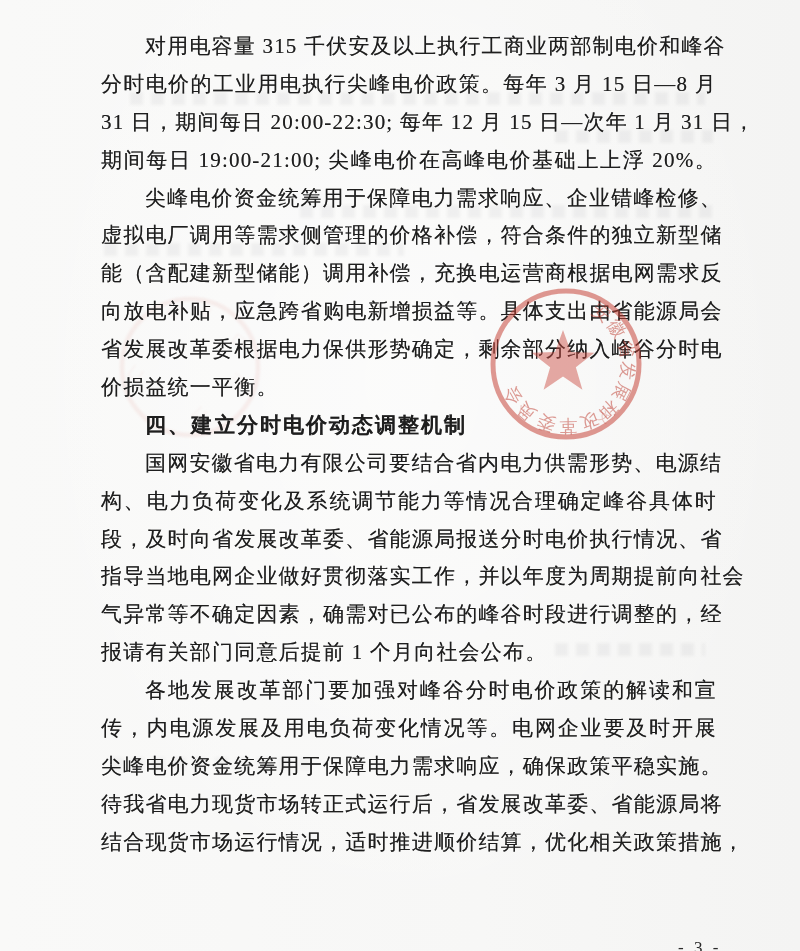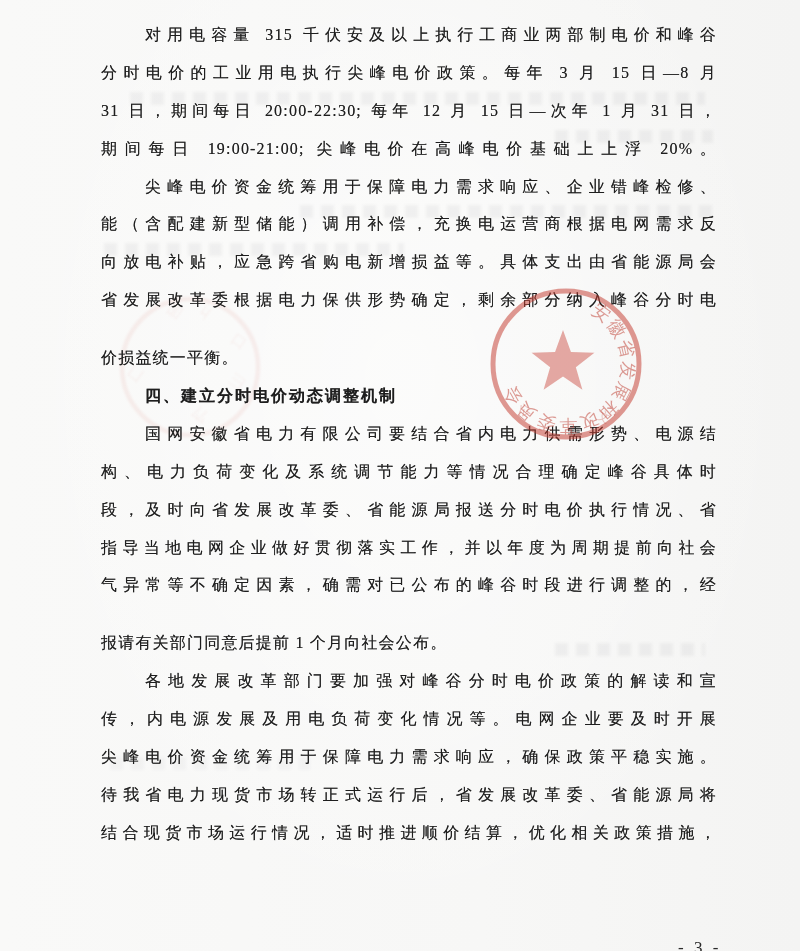--- a/index.html
+++ b/index.html
@@ -11,39 +11,39 @@
     background: #f7f7f6;
   }
   .page {
     position: absolute; inset: 0;
     background:
       radial-gradient(ellipse at 50% 40%, rgba(255,255,255,0.55), rgba(0,0,0,0) 70%),
       linear-gradient(90deg, #f9f9f8 0%, #f7f7f6 60%, #f4f4f3 100%);
   }
   .text-block {
     position: absolute;
-    left: 101px; top: 16px;
+    left: 101px; top: 28px;
     width: 616px;
     color: #1e1e1e;
-    font-size: 16px;
+    font-size: 21px;
     text-shadow: 0 0 0.5px rgba(20,20,20,0.6);
   }
   .line {
     height: 37.9px;
     line-height: 37.9px;
     letter-spacing: 1.2px;
     text-align: justify;
     text-align-last: justify;
     white-space: nowrap;
   }
   .line.indent { padding-left: 44px; }
-  .line.short { text-align: left; text-align-last: left; margin-top: 20px; }
+  .line.short { text-align: left; text-align-last: left; }
   .line.heading {
     text-align: right; text-align-last: left;
-    font-family: Liberation Sans, sans-serif;
+    font-family: Liberation Serif, serif;
     font-weight: 700;
     letter-spacing: 2px;
   }
   .page-number {
     position: absolute;
     left: 678px; top: 938px;
     font-size: 17px;
     letter-spacing: 3px;
     color: #2a2a2a;
   }
@@ -94,20 +94,21 @@
         <text x="120" y="122">厸</text>
     </g>
   </svg>
 
   <div class="text-block">
     <div class="line indent">对用电容量 315 千伏安及以上执行工商业两部制电价和峰谷</div>
     <div class="line">分时电价的工业用电执行尖峰电价政策。每年 3 月 15 日—8 月</div>
     <div class="line">31 日，期间每日 20:00-22:30; 每年 12 月 15 日—次年 1 月 31 日，</div>
     <div class="line">期间每日 19:00-21:00; 尖峰电价在高峰电价基础上上浮 20%。</div>
     <div class="line indent">尖峰电价资金统筹用于保障电力需求响应、企业错峰检修、</div>
+    <div class="line">虚拟电厂调用等需求侧管理的价格补偿，符合条件的独立新型储</div>
     <div class="line">能（含配建新型储能）调用补偿，充换电运营商根据电网需求反</div>
     <div class="line">向放电补贴，应急跨省购电新增损益等。具体支出由省能源局会</div>
     <div class="line">省发展改革委根据电力保供形势确定，剩余部分纳入峰谷分时电</div>
     <div class="line short">价损益统一平衡。</div>
     <div class="line heading indent">四、建立分时电价动态调整机制</div>
     <div class="line indent">国网安徽省电力有限公司要结合省内电力供需形势、电源结</div>
     <div class="line">构、电力负荷变化及系统调节能力等情况合理确定峰谷具体时</div>
     <div class="line">段，及时向省发展改革委、省能源局报送分时电价执行情况、省</div>
     <div class="line">指导当地电网企业做好贯彻落实工作，并以年度为周期提前向社会</div>
     <div class="line">气异常等不确定因素，确需对已公布的峰谷时段进行调整的，经</div>

